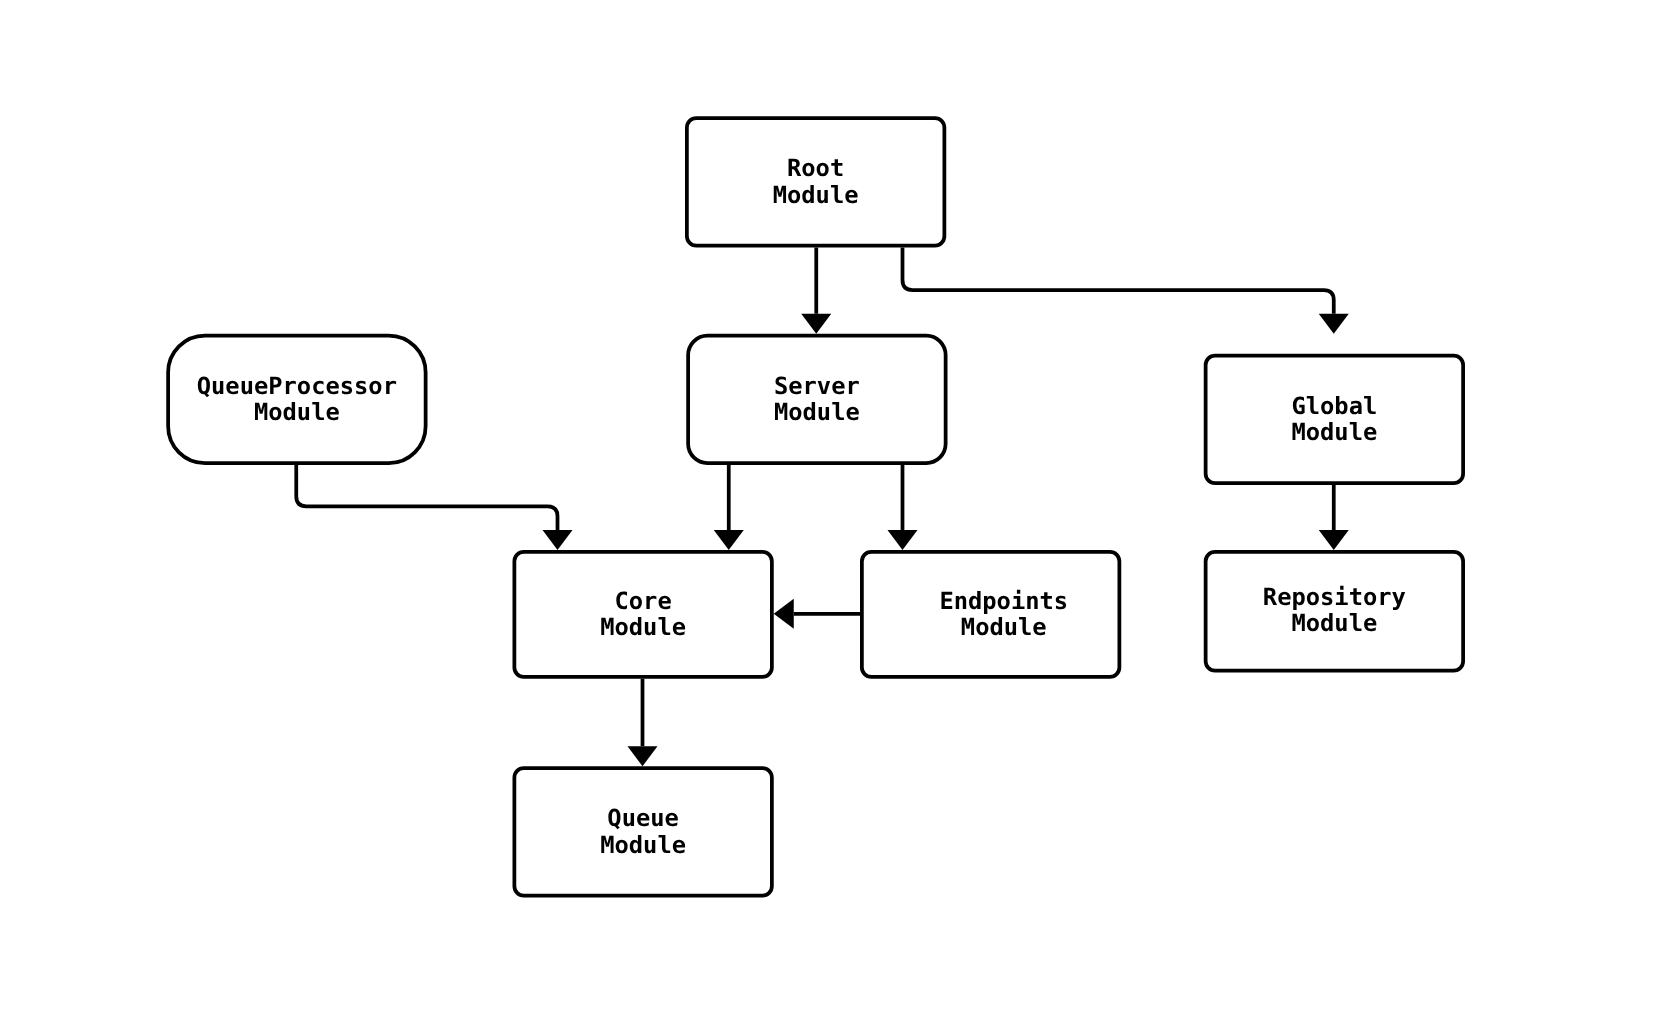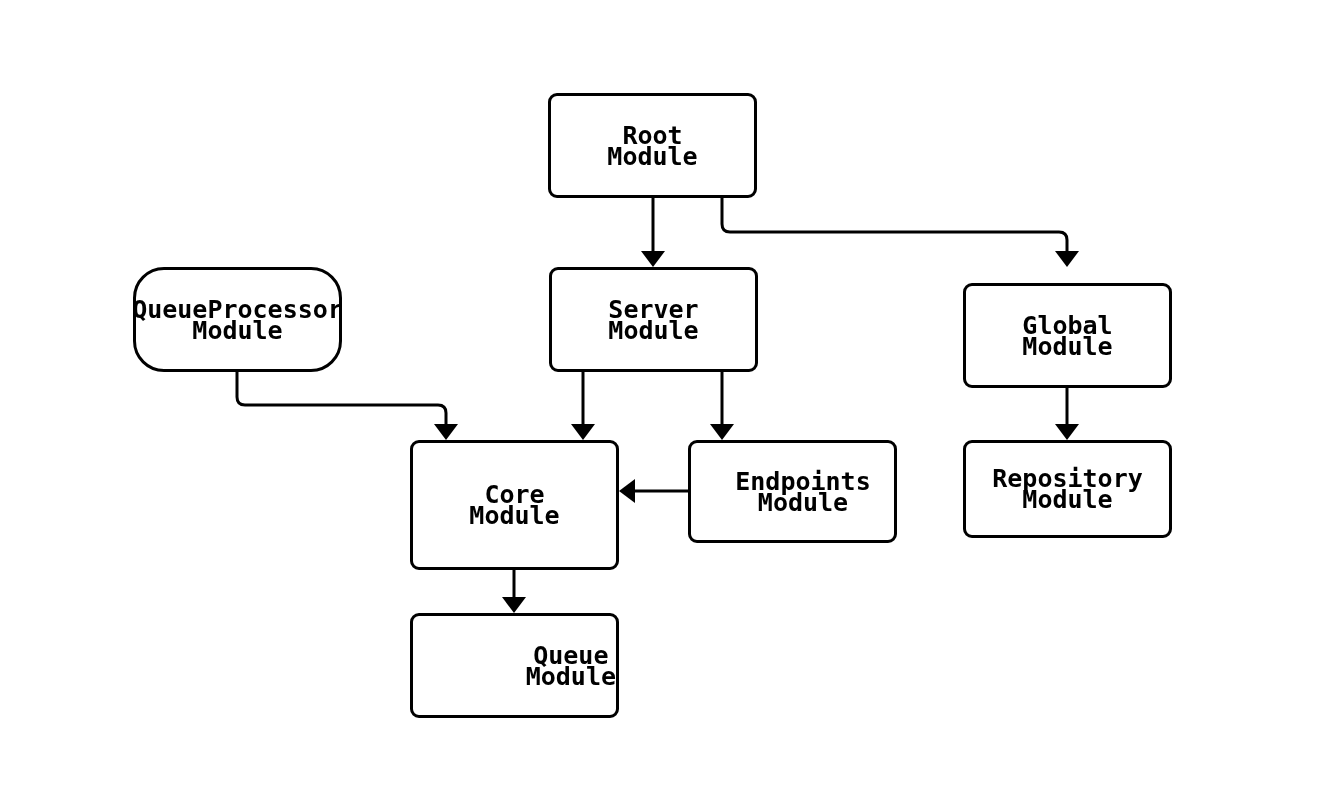--- a/index.html
+++ b/index.html
@@ -35,21 +35,21 @@
     height: 105px;
     box-sizing: border-box;
     background: #ffffff;
     border: 3px solid #000000;
     border-radius: 9px;
     display: flex;
     align-items: center;
     justify-content: center;
   }
   .node .label {
-    font-size: 25px;
+    font-size: 19px;
     font-weight: bold;
     line-height: 21px;
     color: #000000;
     text-align: center;
     white-space: pre-line;
   }
 </style>
 </head>
 <body>
 
@@ -101,43 +101,43 @@
   <div class="node" style="left:548px; top:93px;">
     <span class="label">Root
 Module</span>
   </div>
 
   <div class="node" style="left:133px; top:267px;border-radius:31px;">
     <span class="label">QueueProcessor
 Module</span>
   </div>
 
-  <div class="node" style="left:549px; top:267px;">
+  <div class="node" style="left:549px; top:267px;border-radius:17px;">
     <span class="label">Server
 Module</span>
   </div>
 
   <div class="node" style="left:963px; top:283px;">
     <span class="label">Global
 Module</span>
   </div>
 
-  <div class="node" style="left:410px; top:440px; height:130px;">
+  <div class="node" style="left:410px; top:440px; height:103px;">
     <span class="label">Core
 Module</span>
   </div>
 
   <div class="node" style="left:688px; top:440px; height:103px;padding-left:21px;">
     <span class="label">Endpoints
 Module</span>
   </div>
 
   <div class="node" style="left:963px; top:440px; height:98px;">
     <span class="label">Repository
 Module</span>
   </div>
 
-  <div class="node" style="left:410px; top:613px;justify-content:flex-end;">
+  <div class="node" style="left:410px; top:613px;">
     <span class="label">Queue
 Module</span>
   </div>
 
 </div>
 
 </body></html>

